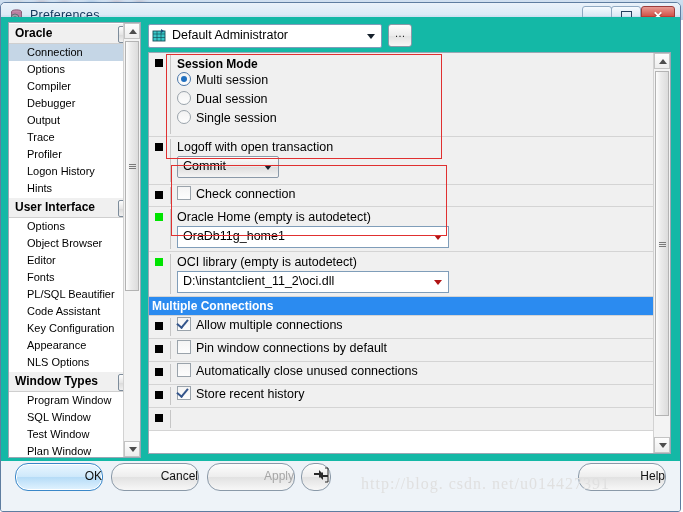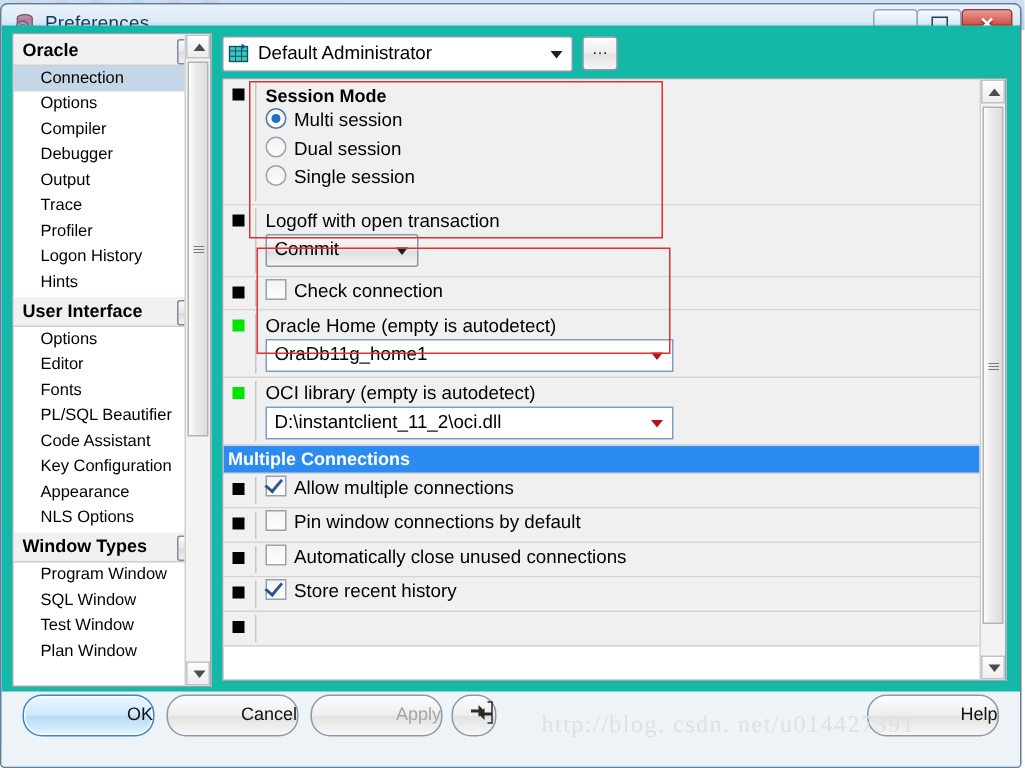--- a/index.html
+++ b/index.html
@@ -323,20 +323,21 @@
       <div class="leaf">Logon History</div>
       <div class="leaf">Hints</div>
 
       <div class="cat">
         <span class="lbl">User Interface</span>
         <span class="drop">
             <i></i>
           </span>
       </div>
       <div class="leaf">Options</div>
+      <div class="leaf">Object Browser</div>
       <div class="leaf">Editor</div>
       <div class="leaf">Fonts</div>
       <div class="leaf">PL/SQL Beautifier</div>
       <div class="leaf">Code Assistant</div>
       <div class="leaf">Key Configuration</div>
       <div class="leaf">Appearance</div>
       <div class="leaf">NLS Options</div>
 
       <div class="cat">
         <span class="lbl">Window Types</span>

